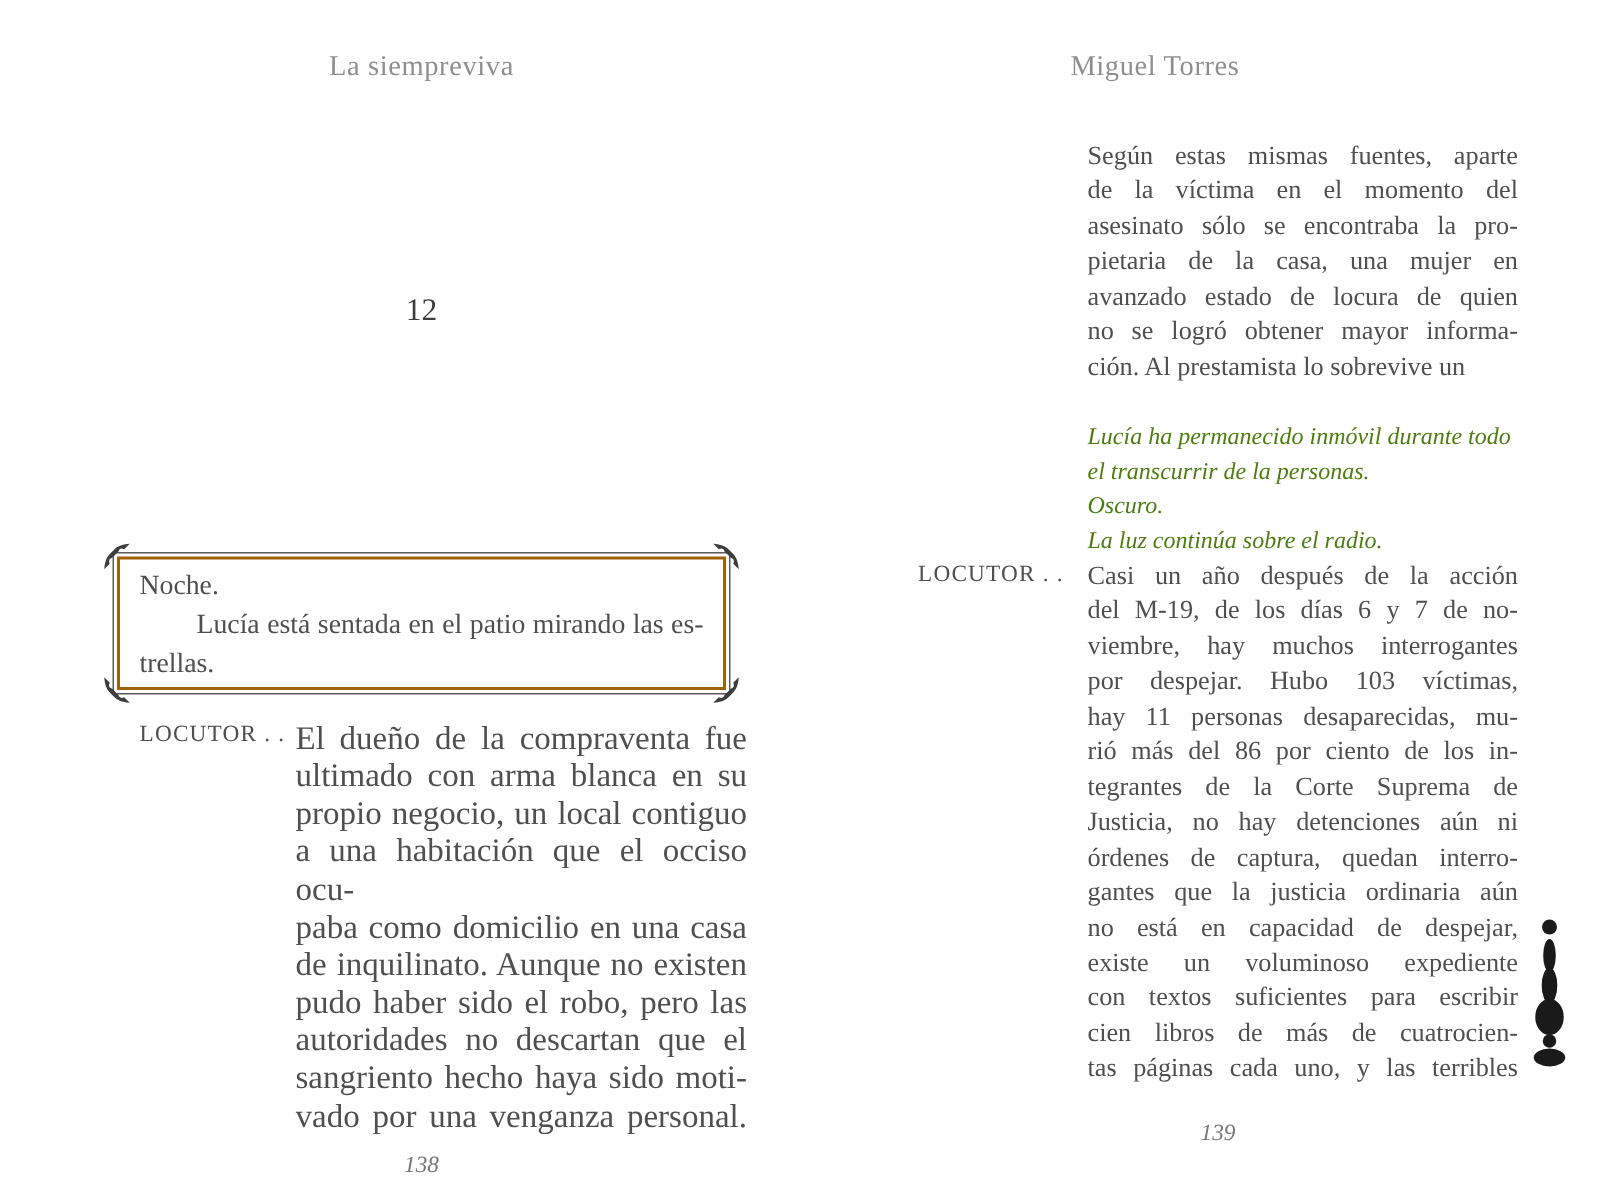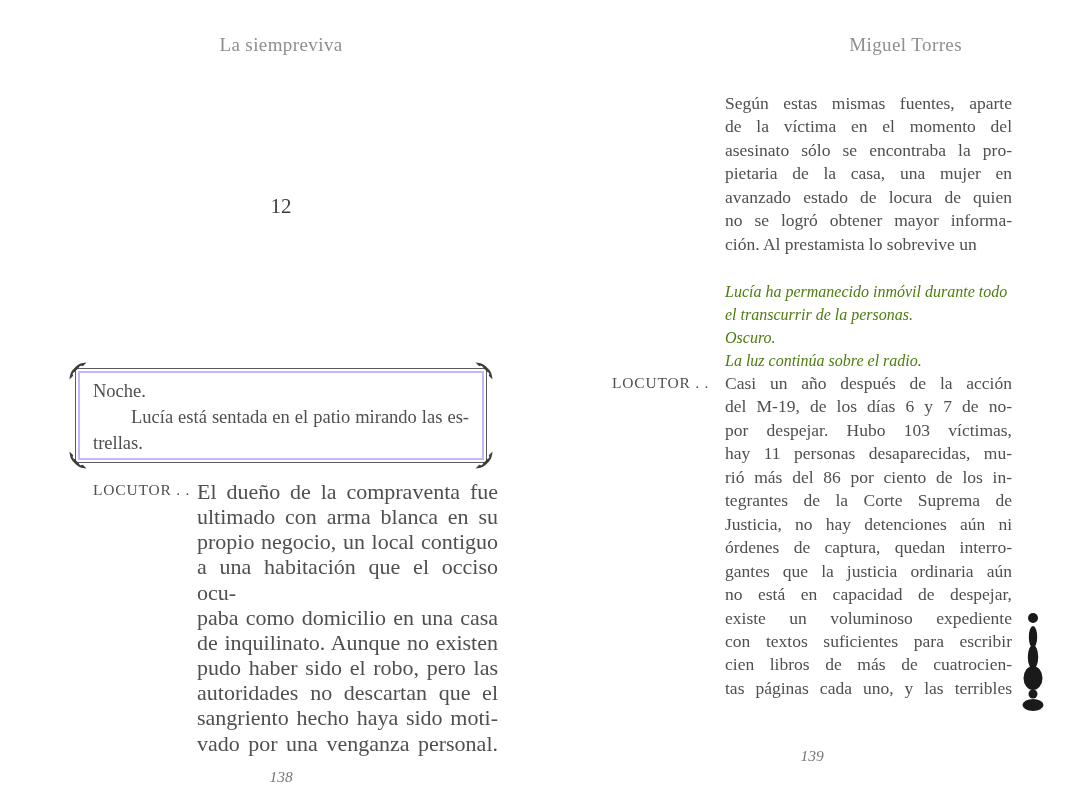--- a/index.html
+++ b/index.html
@@ -13,38 +13,38 @@
   }
   .abs { position: absolute; }
 
   .running-header {
     text-align: center;
     font-size: 19px;
     letter-spacing: 0.4px;
     color: #8f8f8f;
   }
   .lp-header { left: 75px;  top: 34px; width: 412px; }
-  .rp-header { left: 622px; top: 34px; width: 340px; text-align: right; }
+  .rp-header { left: 600px; top: 34px; width: 340px; }
 
   .chapter-number {
     left: 75px; top: 194px; width: 412px;
     text-align: center;
     font-size: 21px;
     color: #3d3d3d;
   }
 
   
   .stage-box {
     left: 75px; top: 368px; width: 412px; height: 95px;
     border: 1px solid #5a5a5a;
     padding: 2px;
     box-sizing: border-box;
   }
   .stage-box-inner {
-    border: 2px solid #c4b5fd;
+    border: 2px solid #a16207;
     height: 100%;
     box-sizing: border-box;
     padding: 5px 13px 0 13px;
     font-size: 18.5px;
     line-height: 26px;
     color: #4f4f4f;
   }
   .stage-box-inner .line { text-align: justify; text-align-last: justify; overflow: hidden; }
   .stage-box-inner .line:first-child,
   .stage-box-inner .line:last-child { text-align-last: left; }
@@ -169,20 +169,21 @@
     <div class="line">el transcurrir de la personas.</div>
     <div class="line">Oscuro.</div>
     <div class="line">La luz continúa sobre el radio.</div>
   </div>
 
 <div class="abs dialogue-right">
   <span class="speaker">LOCUTOR . .</span>
   <div class="lines">
       <div class="line">Casi un año después de la acción</div>
       <div class="line">del M-19, de los días 6 y 7 de no-</div>
+      <div class="line">viembre, hay muchos interrogantes</div>
       <div class="line">por despejar. Hubo 103 víctimas,</div>
       <div class="line">hay 11 personas desaparecidas, mu-</div>
       <div class="line">rió más del 86 por ciento de los in-</div>
       <div class="line">tegrantes de la Corte Suprema de</div>
       <div class="line">Justicia, no hay detenciones aún ni</div>
       <div class="line">órdenes de captura, quedan interro-</div>
       <div class="line">gantes que la justicia ordinaria aún</div>
       <div class="line">no está en capacidad de despejar,</div>
       <div class="line">existe un voluminoso expediente</div>
       <div class="line">con textos suficientes para escribir</div>

